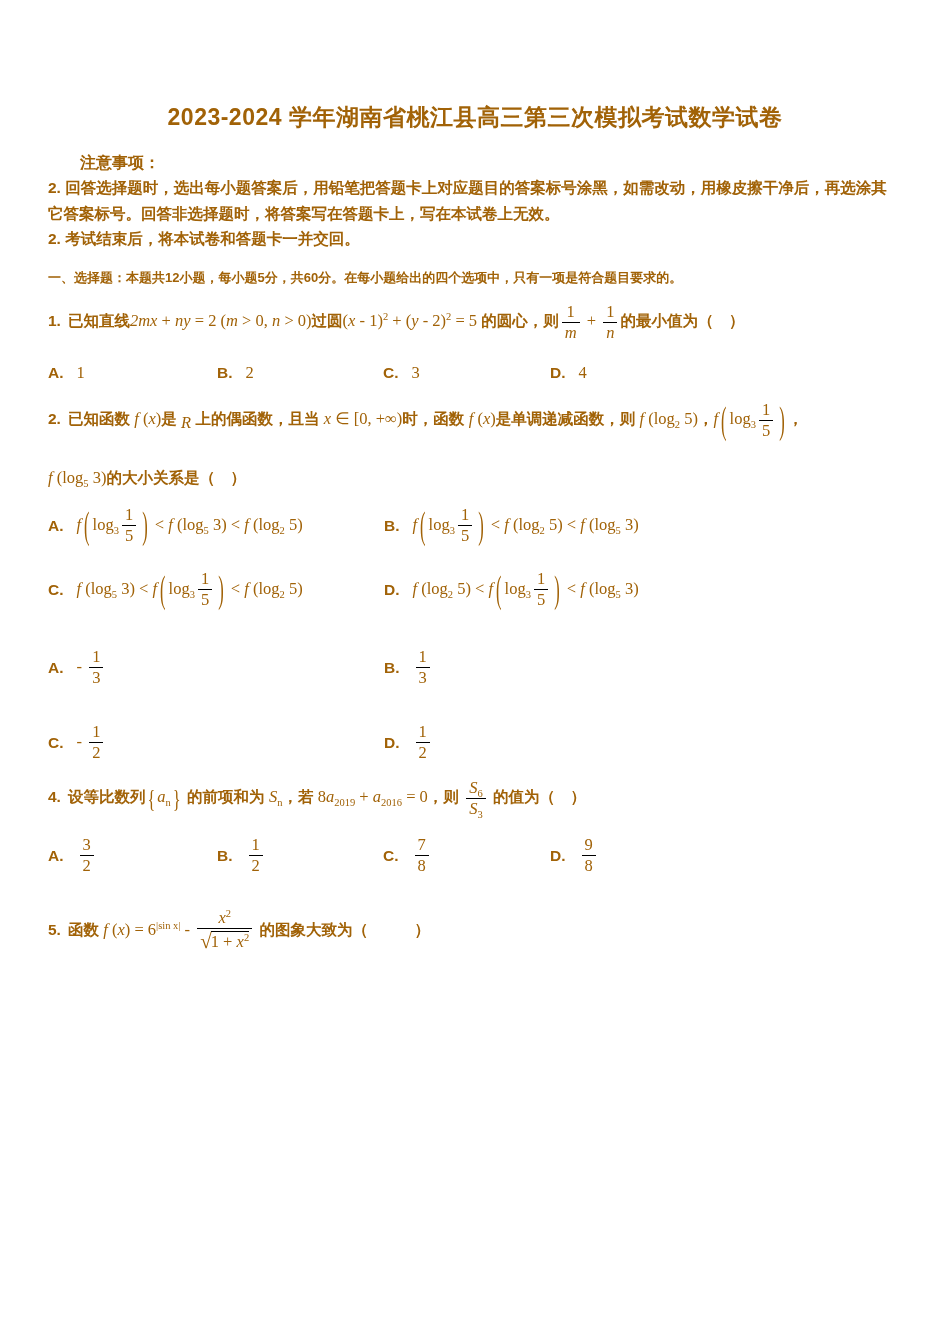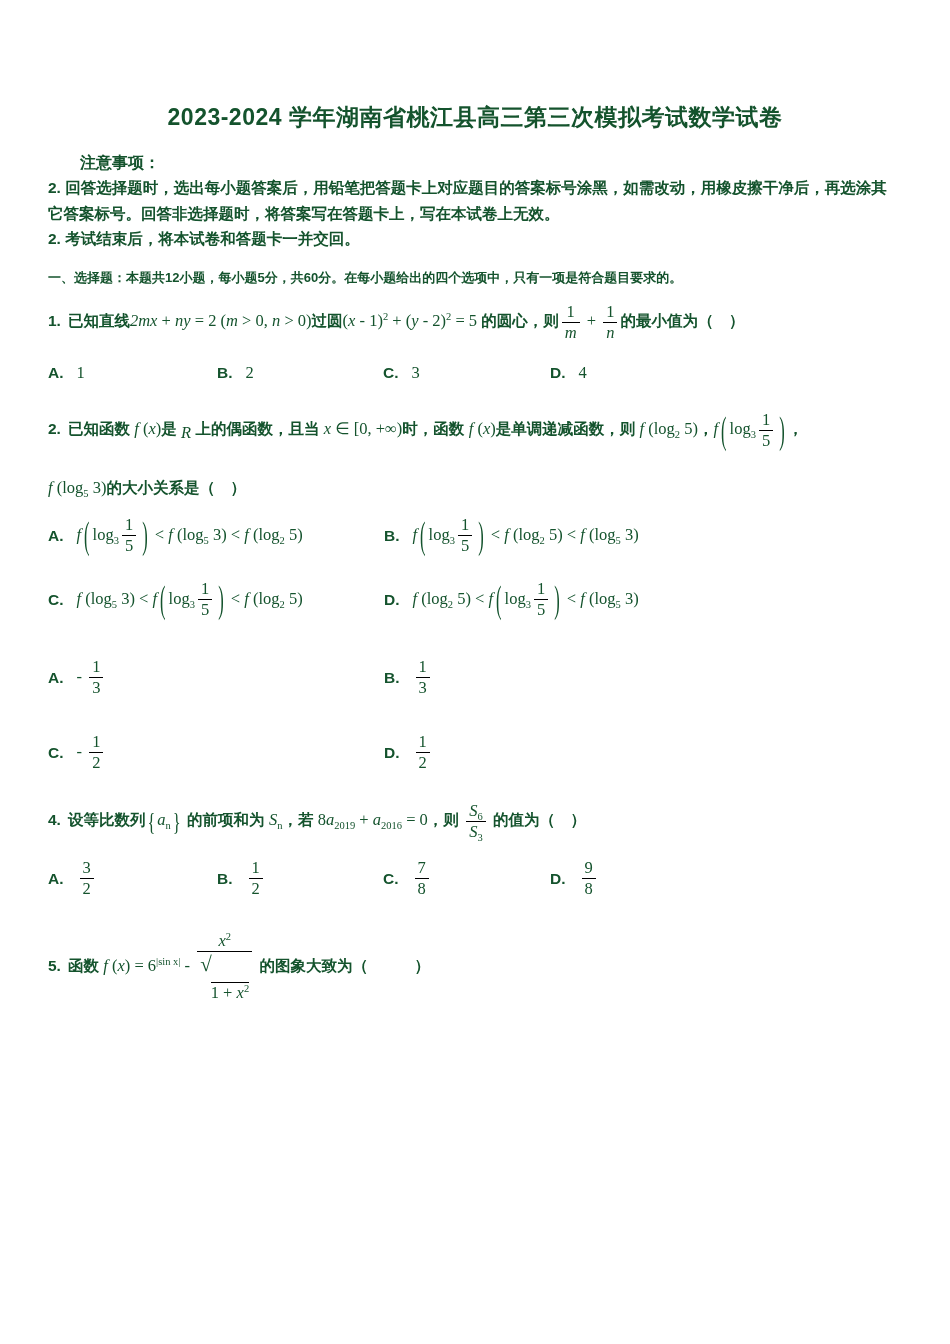--- a/index.html
+++ b/index.html
@@ -1,19 +1,19 @@
 <!DOCTYPE html>
 <html><head>
 <meta charset="utf-8">
 <style>
   html,body{margin:0;padding:0;background:#ffffff;}
   .page{
     position:relative;
     width:950px;height:1344px;
-    background:#ffffff;color:#14532d;
+    background:#ffffff;color:#a16207;
     font-family:"Liberation Sans",sans-serif;
     overflow:hidden;
   }
   .content{padding:0 50px 0 48px;}
   .title{
     margin-top:102px;
     text-align:center;
     font-size:23px;
     font-weight:bold;
     letter-spacing:0.5px;
@@ -36,38 +36,38 @@
 
   .frac{display:inline-block;text-align:center;vertical-align:middle;margin:0 3px;line-height:1;}
   .frac .num{display:block;padding:1px 3px 2px;}
   .frac .den{display:block;border-top:1.3px solid #000;padding:2px 3px 1px;}
 
   .bigp{display:inline-block;transform:scaleY(2.3);vertical-align:middle;margin:0 3px;font-weight:200;}
   .brace{display:inline-block;transform:scaleY(1.55);vertical-align:middle;margin:0 2px;font-weight:200;}
 
   .sqrt{display:inline-flex;align-items:flex-start;vertical-align:middle;white-space:nowrap;}
   .rad{font-size:21px;line-height:1;margin-right:-1px;}
-  .radbody{border-top:1.2px solid #000;padding-top:2px;margin-top:28px;}
+  .radbody{border-top:1.2px solid #000;padding-top:2px;}
 
   
   .opts4{display:grid;grid-template-columns:169px 166px 167px 1fr;align-items:center;}
   .opts2{display:grid;grid-template-columns:336px 1fr;align-items:center;}
   .opt{display:flex;align-items:center;}
   .opt .lab{font-family:"Liberation Sans",sans-serif;font-weight:bold;font-size:15.5px;margin-right:13px;white-space:nowrap;}
   .opt .val{font-family:"Liberation Serif",serif;font-size:16.5px;white-space:nowrap;}
 
   
   .q1{margin-top:14px;}
   .q1-opts{margin-top:20px;}
-  .q2{margin-top:28px;}
+  .q2{margin-top:18px;}
   .q2-line2{margin-top:27px;}
   .q2-opts{margin-top:17px;row-gap:24px;}
   .q3{margin-top:38px;}
   .q3-opts{margin-top:9px;row-gap:35px;}
-  .q4{margin-top:29px;}
+  .q4{margin-top:16px;}
   .q4-opts{margin-top:17px;}
   .q5{margin-top:33px;}
 </style>
 </head>
 <body>
 
 <div class="page">
   <div class="title">2023-2024 学年湖南省桃江县高三第三次模拟考试数学试卷</div>
 
   <div class="content">

